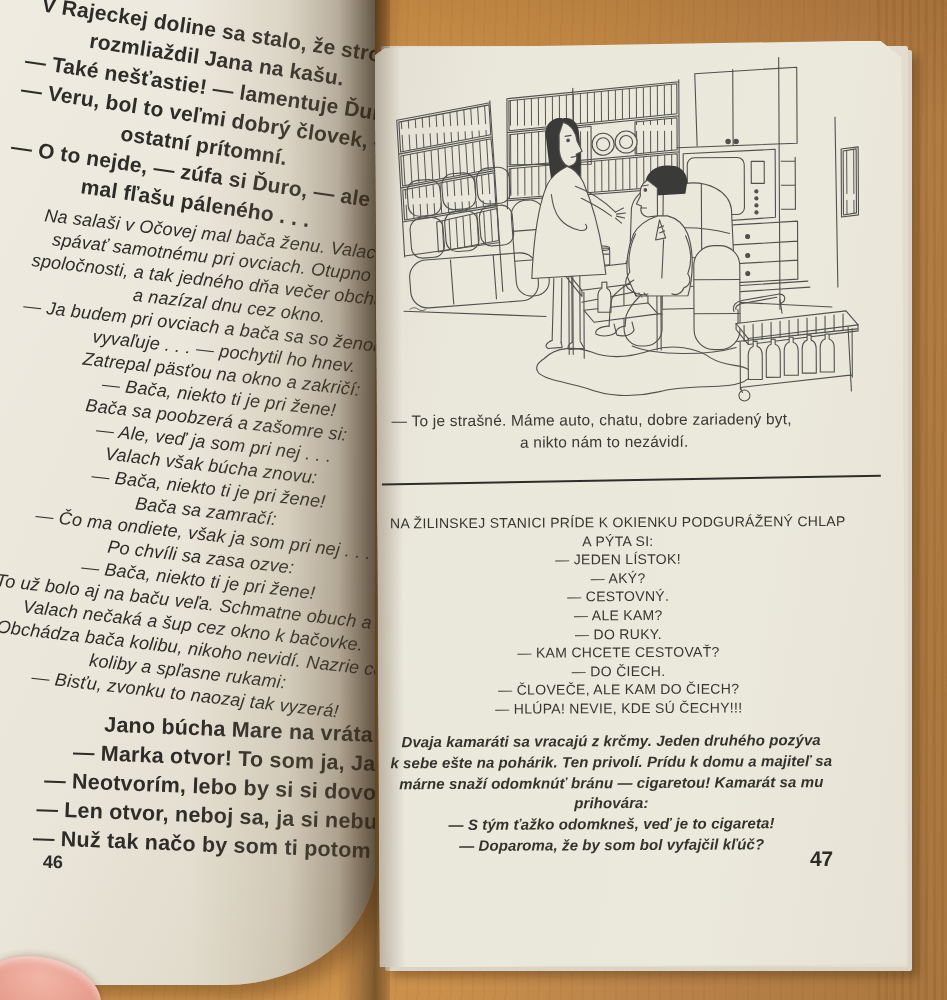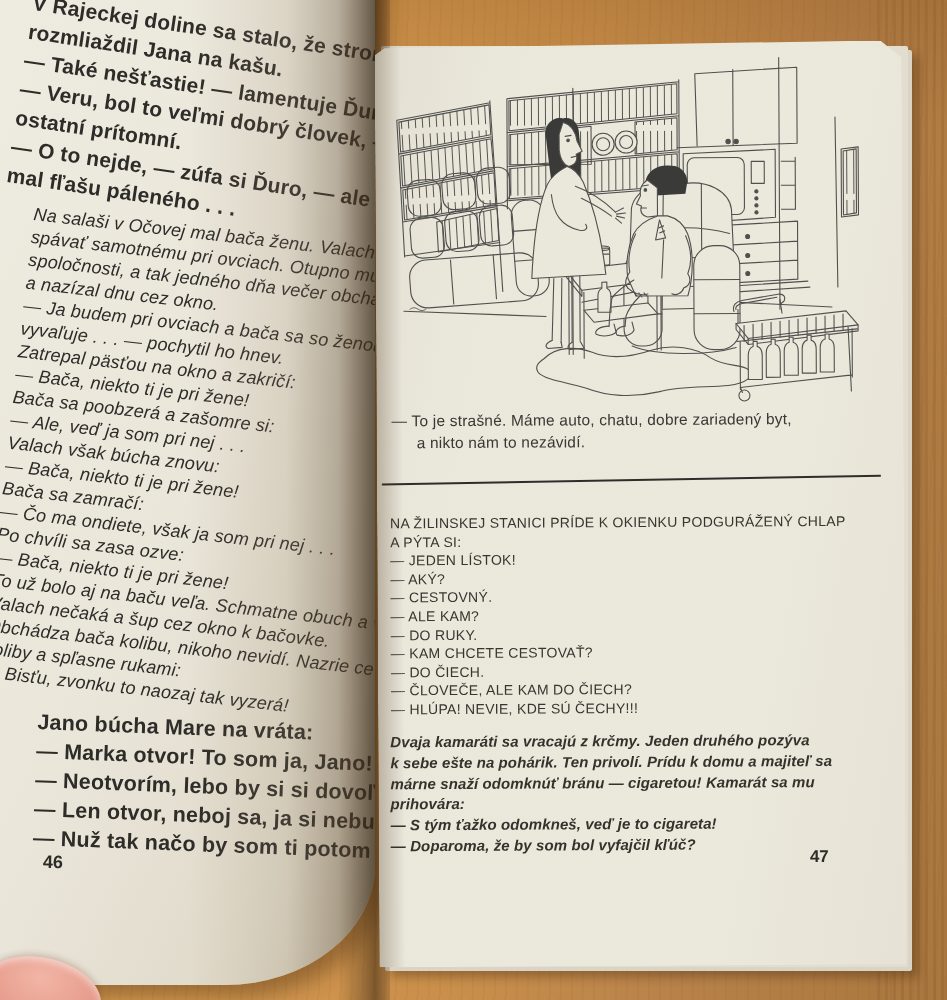--- a/index.html
+++ b/index.html
@@ -1,20 +1,21 @@
 <!DOCTYPE html>
 <html><head>
 <meta charset="utf-8">
 <style>
   html,body{margin:0;padding:0;background:#7a5a30;}
   .scene{position:relative;width:947px;height:1000px;overflow:hidden;
     font-family:"Liberation Sans",sans-serif;
     background:
       repeating-linear-gradient(92deg, rgba(110,60,15,.05) 0 2px, rgba(255,255,255,0) 2px 11px),
       linear-gradient(100deg,#e0a055 0%,#d69a50 30%,#c98f4b 55%,#b8824a 75%,#a8763e 100%);
+    text-align: center;
   }
   .wood-top-shade{position:absolute;left:0;top:0;width:100%;height:130px;
     background:linear-gradient(180deg,rgba(120,70,20,.22),rgba(120,70,20,0));pointer-events:none;}
   .wood-right-grain{position:absolute;right:0;top:0;width:70px;height:100%;
     background:repeating-linear-gradient(90deg,rgba(90,50,10,.10) 0 3px,rgba(255,255,255,0) 3px 8px);}
   
   .page-left{position:absolute;left:-70px;top:-50px;width:445px;height:1035px;
     background:linear-gradient(115deg,#efece1 0%,#eae6da 55%,#dfd9c9 85%,#cfc7b4 100%);
     border-radius:0 16px 150px 90px / 0 16px 120px 70px;
     box-shadow:10px 12px 20px rgba(60,35,10,.38);overflow:hidden;}
@@ -46,21 +47,21 @@
   .cartoon{position:absolute;left:20px;top:16px;width:466px;height:348px;}
   .caption{position:absolute;left:15px;top:367px;font-size:15.5px;line-height:22px;
     color:#3a3835;letter-spacing:.2px;}
   .caption .ln:nth-child(2){margin-left:25px;}
   .divider{position:absolute;left:5px;top:437px;width:499px;height:2px;background:#2f2d2a;
     transform:rotate(-.7deg);}
   .station{position:absolute;left:13px;top:471px;font-size:14px;line-height:18.6px;
     color:#37352f;letter-spacing:.3px;}
   .pub{position:absolute;left:12px;top:689px;font-style:italic;font-weight:bold;
     font-size:15px;line-height:20.8px;color:#34322c;letter-spacing:.1px;}
-  .pn47{position:absolute;left:431px;top:806px;font-weight:bold;font-size:17px;color:#2e2c29;}
+  .pn47{position:absolute;left:431px;top:806px;font-weight:bold;font-size:21px;color:#2e2c29;}
   
   .finger{position:absolute;left:-16px;top:958px;width:118px;height:70px;z-index:7;
     background:radial-gradient(ellipse at 45% 30%,#f2b5a6 0%,#e69d8d 60%,#d5887a 100%);
     border-radius:50% 50% 40% 40%;transform:rotate(14deg);
     box-shadow:inset 0 4px 6px rgba(255,255,255,.45), 0 -2px 6px rgba(100,40,20,.25);}
 </style>
 </head>
 <body>
 
 <div class="scene">

